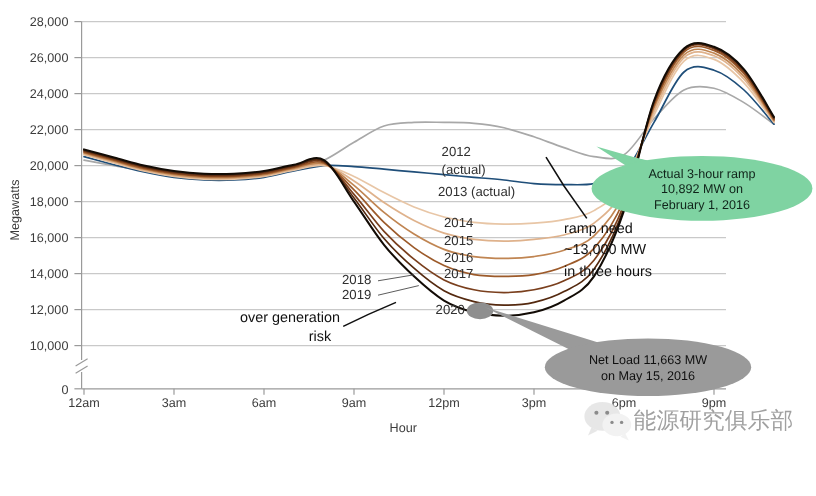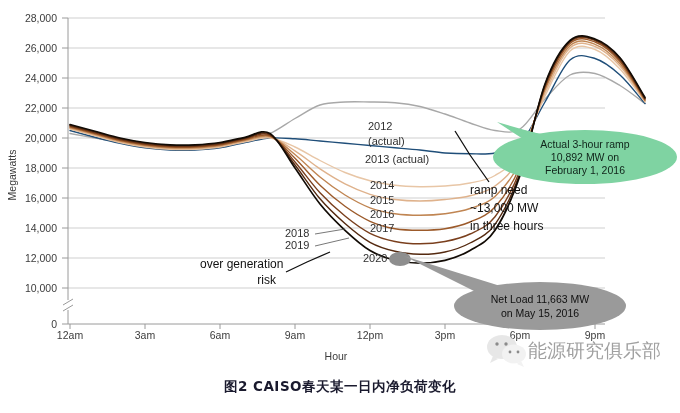--- a/index.html
+++ b/index.html
@@ -171,14 +171,13 @@
         <path d="M521,361 L524,367 L517,364 Z" fill="#efefef"></path>
         <circle cx="497" cy="344" r="1.7" fill="#6f6f6f"></circle>
         <circle cx="506" cy="344" r="1.7" fill="#6f6f6f"></circle>
         <circle cx="510" cy="352" r="1.4" fill="#6f6f6f"></circle>
         <circle cx="518" cy="352" r="1.4" fill="#6f6f6f"></circle>
       </g>
       <text class="wm" x="528" y="357">能源研究俱乐部</text>
     </g>
   </svg>
 
-  <div class="caption">图2  CAISO春天某一日内净负荷变化</div>
 </div>
 
 </body></html>

